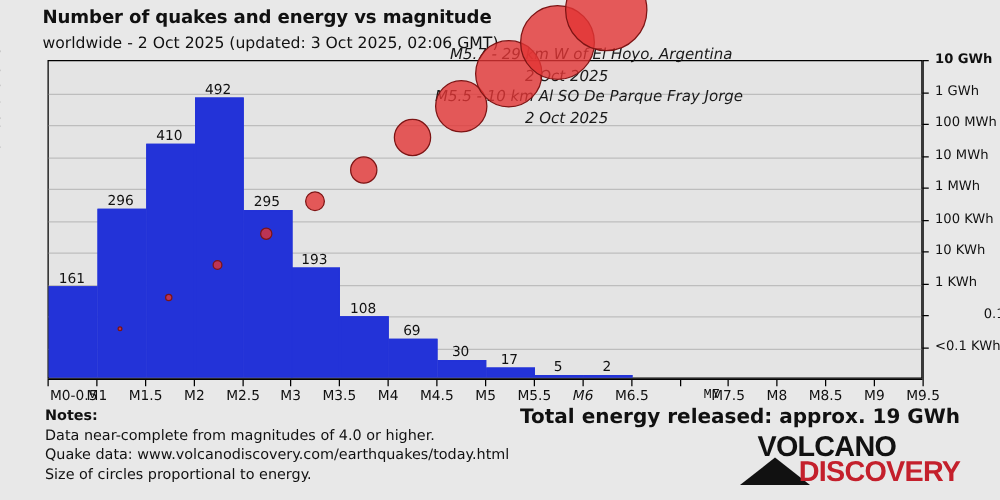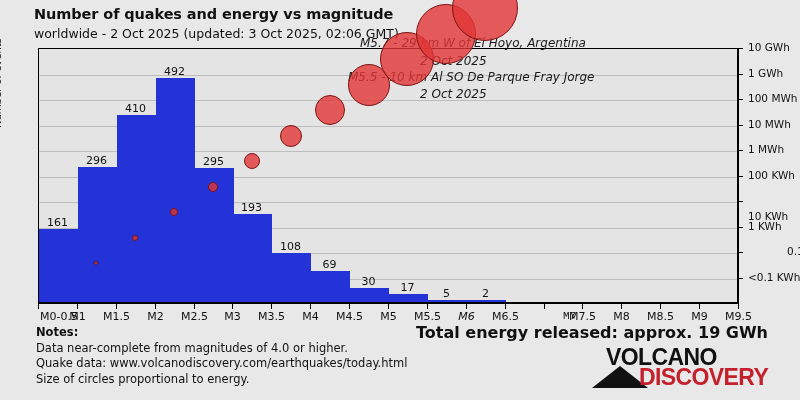--- a/index.html
+++ b/index.html
@@ -258,33 +258,33 @@
 
   <div id="total-energy">Total energy released: approx. 19 GWh</div>
 
   <div id="logo">
     <div id="logo-mountain"></div>
     <div id="logo-volcano">VOLCANO</div>
     <div id="logo-discovery">DISCOVERY</div>
   </div>
 
 <div class="ytick-right" style="top: 48px;"></div>
-    <div class="ytick-right-label" style="top: 41px;">10 GWh</div>
+    <div class="ytick-right-label" style="top: 41px; font-weight: bold;">10 GWh</div>
     <div class="ytick-right" style="top: 74px;"></div>
     <div class="ytick-right-label" style="top: 67px;">1 GWh</div>
     <div class="ytick-right" style="top: 99px;"></div>
     <div class="ytick-right-label" style="top: 92px;">100 MWh</div>
     <div class="ytick-right" style="top: 125px;"></div>
     <div class="ytick-right-label" style="top: 118px;">10 MWh</div>
     <div class="ytick-right" style="top: 150px;"></div>
     <div class="ytick-right-label" style="top: 143px;">1 MWh</div>
     <div class="ytick-right" style="top: 176px;"></div>
     <div class="ytick-right-label" style="top: 169px;">100 KWh</div>
     <div class="ytick-right" style="top: 201px;"></div>
-    <div class="ytick-right-label" style="top: 194px; margin-top: 16px;">10 KWh</div>
+    <div class="ytick-right-label" style="top: 194px;">10 KWh</div>
     <div class="ytick-right" style="top: 227px;"></div>
     <div class="ytick-right-label" style="top: 220px;">1 KWh</div>
     <div class="ytick-right" style="top: 252px;"></div>
     <div class="ytick-right-label" style="top: 245px; margin-left: 39px;">0.1 KWh</div>
     <div class="ytick-right" style="top: 278px;"></div>
     <div class="ytick-right-label" style="top: 271px;">&lt;0.1 KWh</div>
     <div class="bar-label" style="left: 38px; width: 39px; top: 216px;">161</div>
     <div class="bar-label" style="left: 77px; width: 39px; top: 154px;">296</div>
     <div class="bar-label" style="left: 116px; width: 39px; top: 102px;">410</div>
     <div class="bar-label" style="left: 155px; width: 39px; top: 65px;">492</div>

